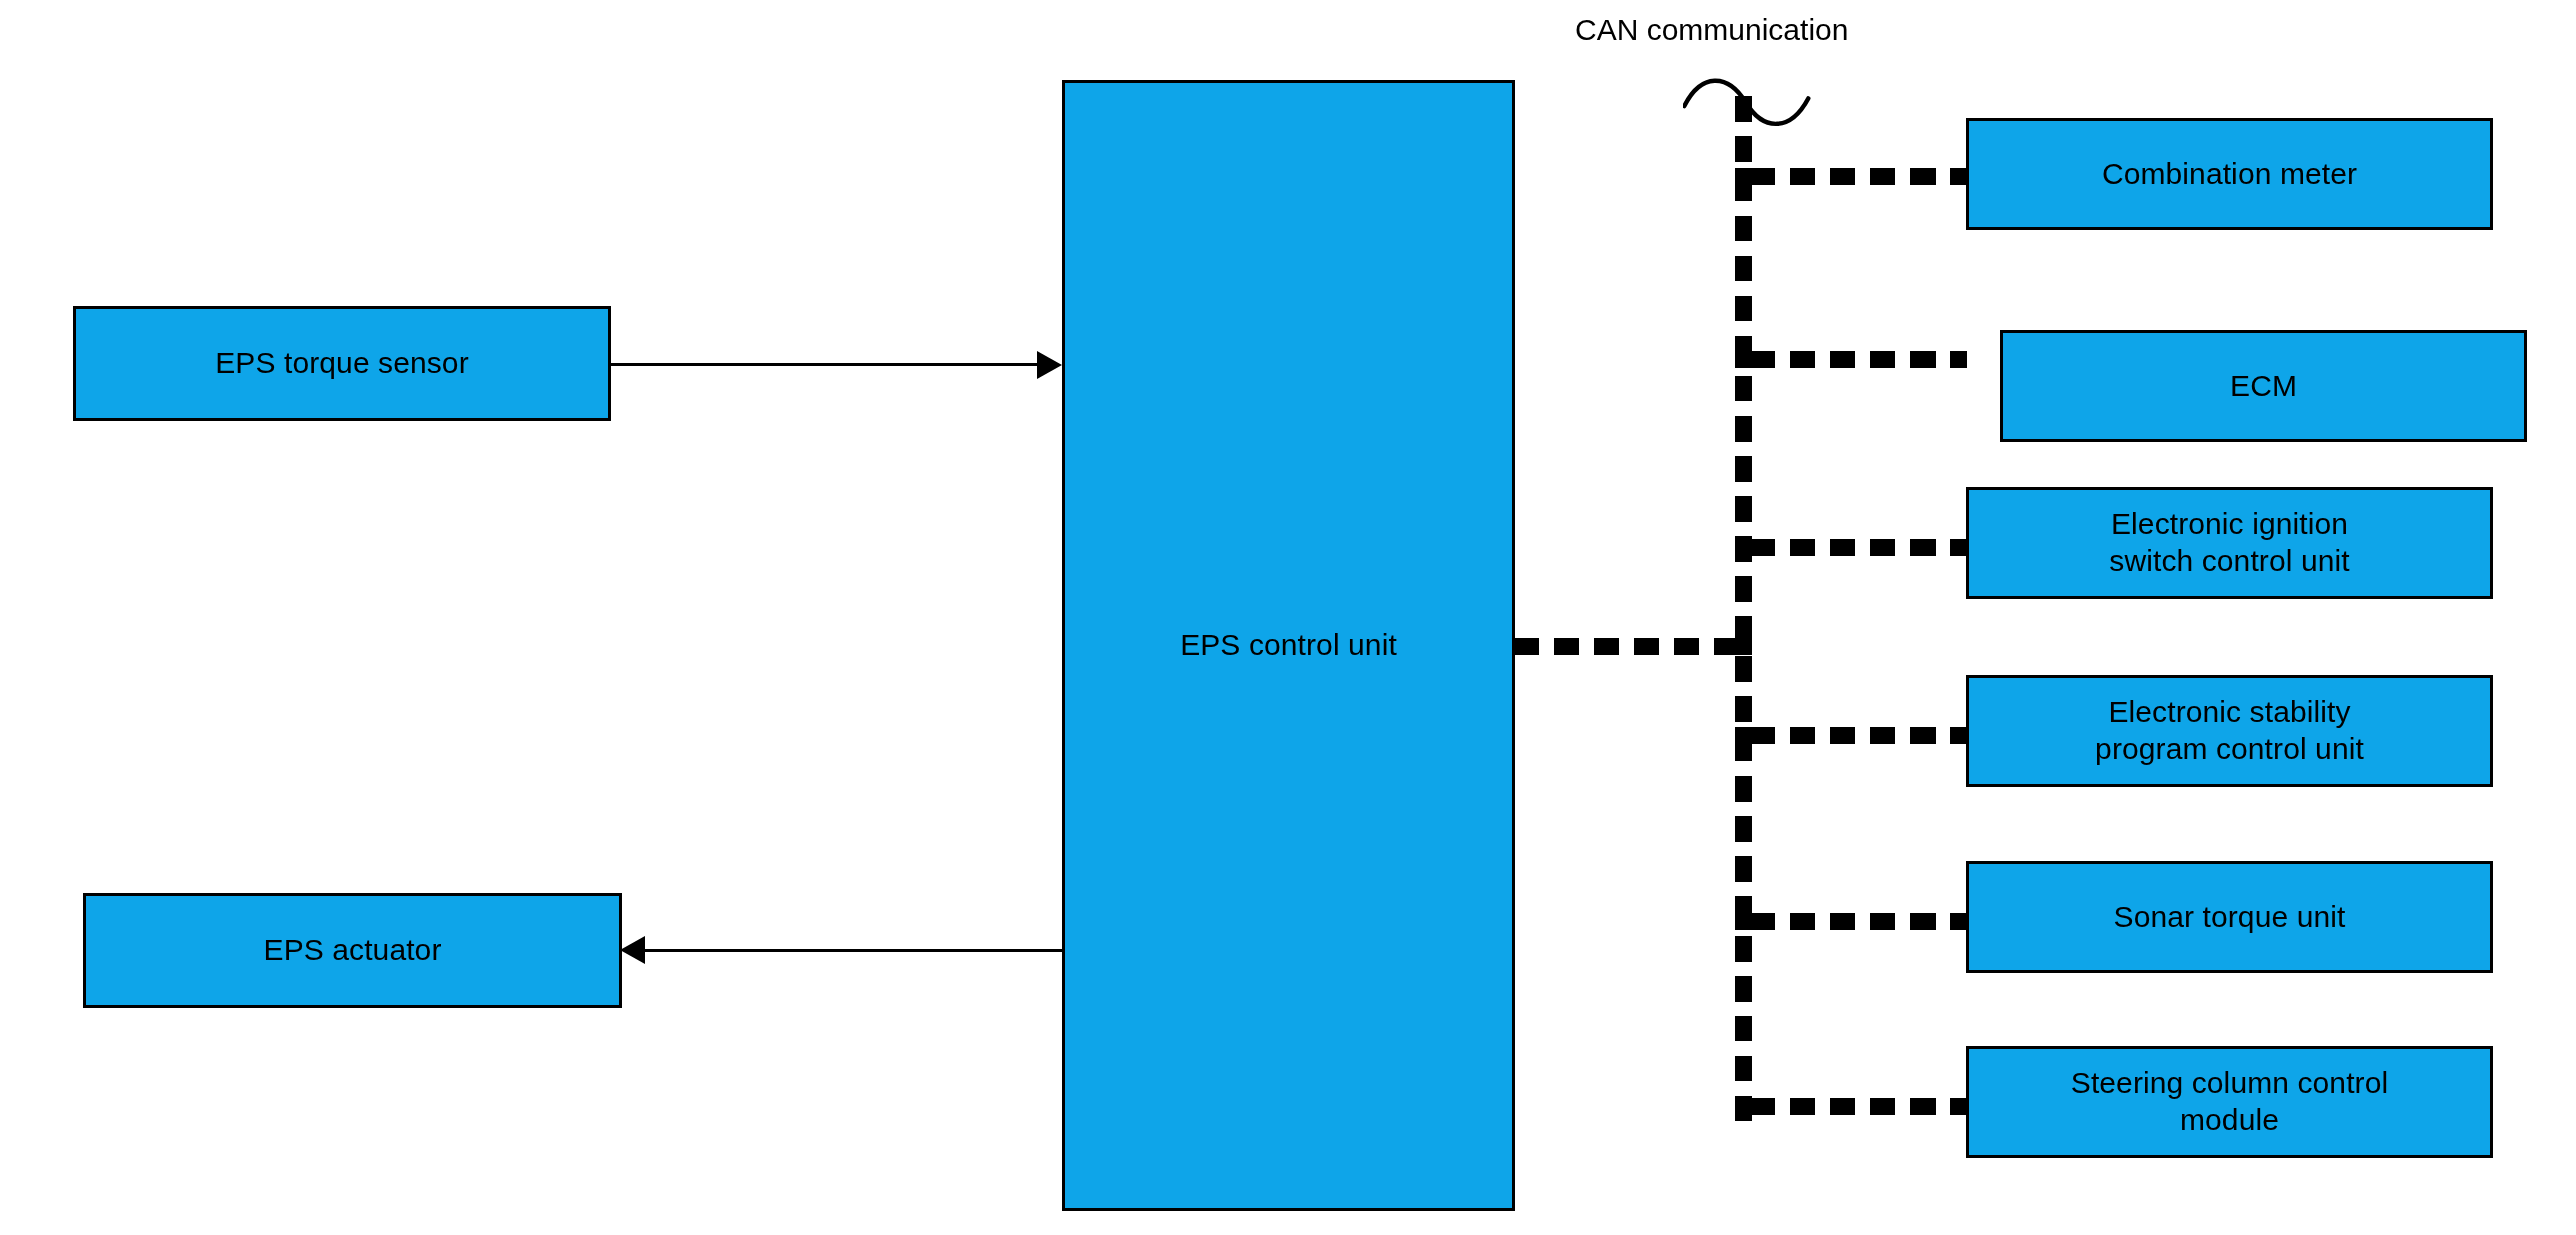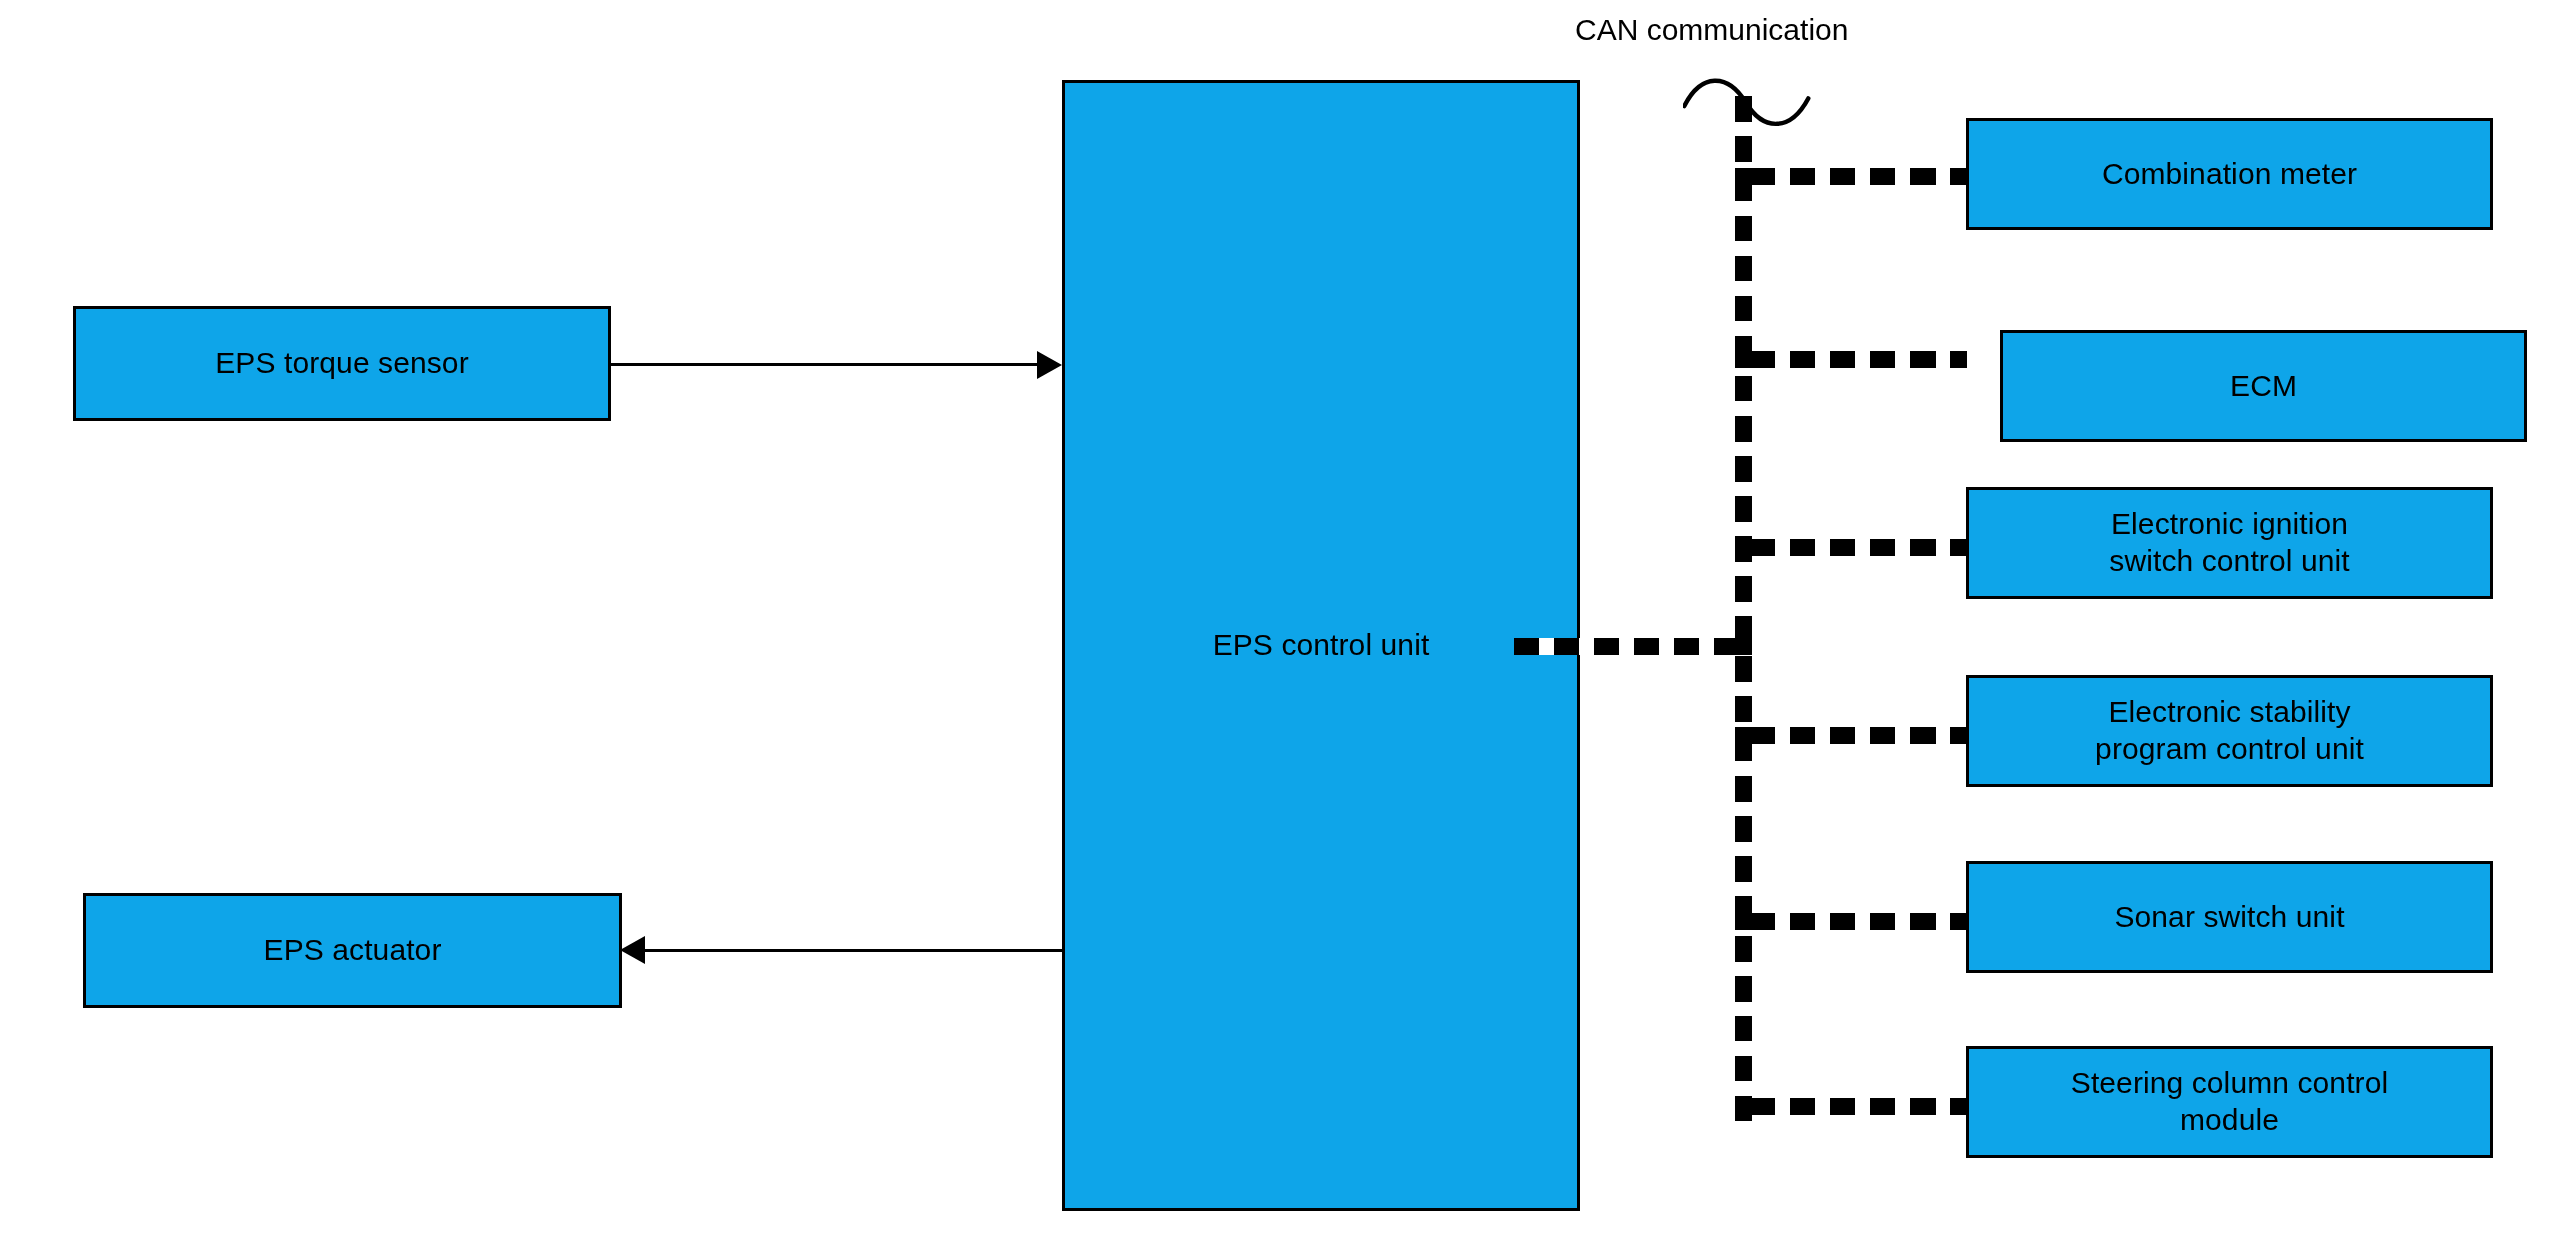--- a/index.html
+++ b/index.html
@@ -103,21 +103,21 @@
   </div>
   <div class="hline" style="left:611px; top:363px; width:428px;"></div>
   <div class="arrow-r" style="left:1037px; top:351px;"></div>
 
   <div class="block" style="left:83px; top:893px; width:539px; height:115px;">
     <span class="lbl">EPS actuator</span>
   </div>
   <div class="hline" style="left:645px; top:949px; width:418px;"></div>
   <div class="arrow-l" style="left:620px; top:936px;"></div>
 
-  <div class="block" style="left:1062px; top:80px; width:518px; height:1131px;">
+  <div class="block" style="left:1062px; top:80px; width:453px; height:1131px;">
     <span class="lbl">EPS control unit</span>
   </div>
 
   <div class="bus-h" style="left:1514px; top:638px; width:224px;"></div>
 
   <div class="bus-v" style="left:1735px; top:96px; height:1034px;"></div>
 
   <div class="bus-h" style="left:1750px; top:168px;  width:217px;"></div>
   <div class="bus-h" style="left:1750px; top:351px;  width:217px;"></div>
   <div class="bus-h" style="left:1750px; top:539px;  width:217px;"></div>
@@ -145,21 +145,21 @@
     <span class="lbl">Electronic ignition
 switch control unit</span>
   </div>
 
   <div class="block" style="left:1966px; top:675px; width:527px; height:112px;align-items:center;">
     <span class="lbl">Electronic stability
 program control unit</span>
   </div>
 
   <div class="block" style="left:1966px; top:861px; width:527px; height:112px;">
-    <span class="lbl">Sonar switch unit</span>
+    <span class="lbl">Sonar torque unit</span>
   </div>
 
   <div class="block" style="left:1966px; top:1046px; width:527px; height:112px;">
     <span class="lbl">Steering column control
 module</span>
   </div>
 
 </div>
 
 

